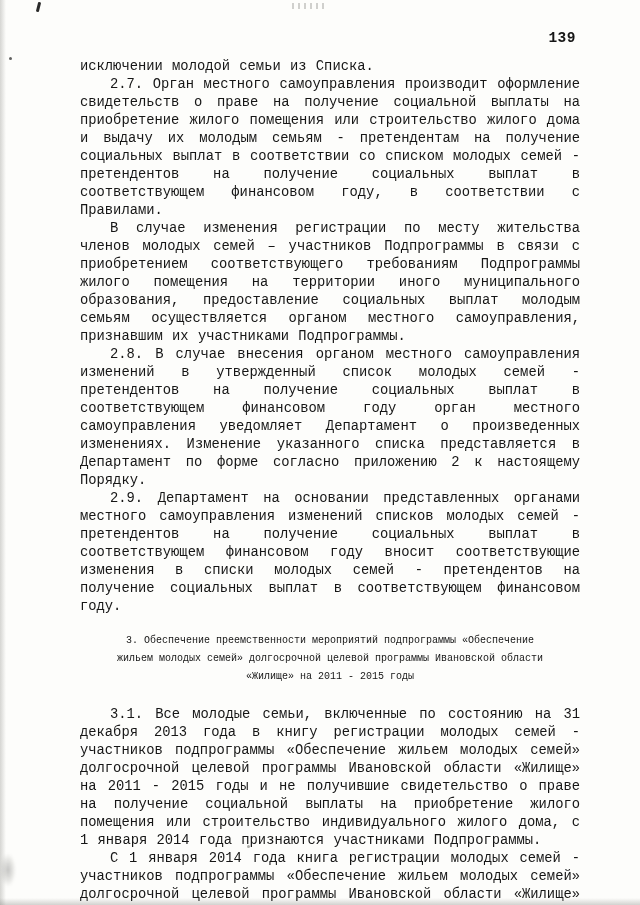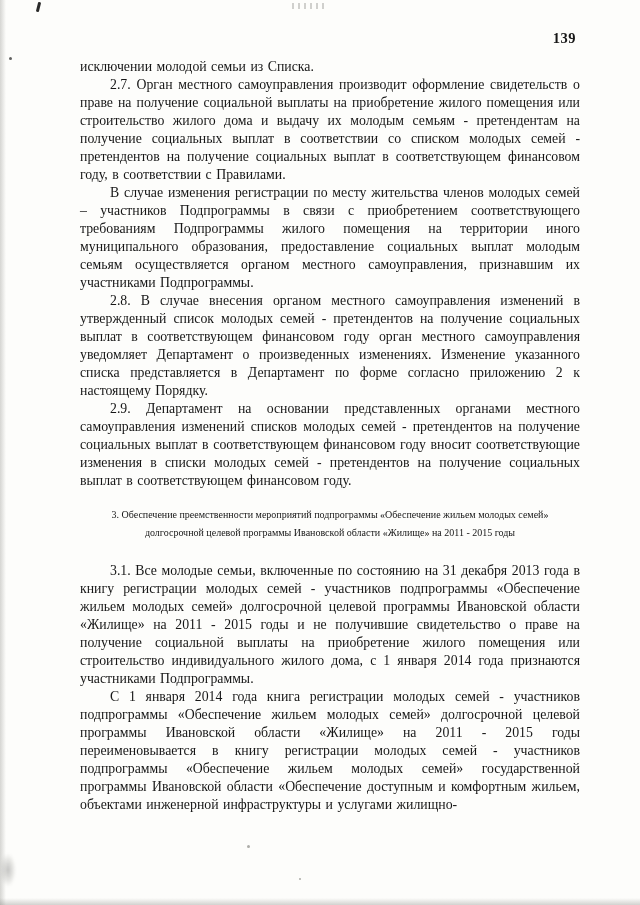--- a/index.html
+++ b/index.html
@@ -7,21 +7,21 @@
     padding: 0;
     background: #ffffff;
   }
   .page {
     position: relative;
     width: 640px;
     height: 905px;
     margin: 0;
     background: #fdfdfb;
     overflow: hidden;
-    font-family: Liberation Serif, serif;
+    font-family: Liberation Mono, monospace;
     color: #161616;
   }
   .page-number {
     position: absolute;
     top: 30px;
     right: 64px;
     font-size: 14.5px;
     font-weight: bold;
     letter-spacing: 0.5px;
   }

